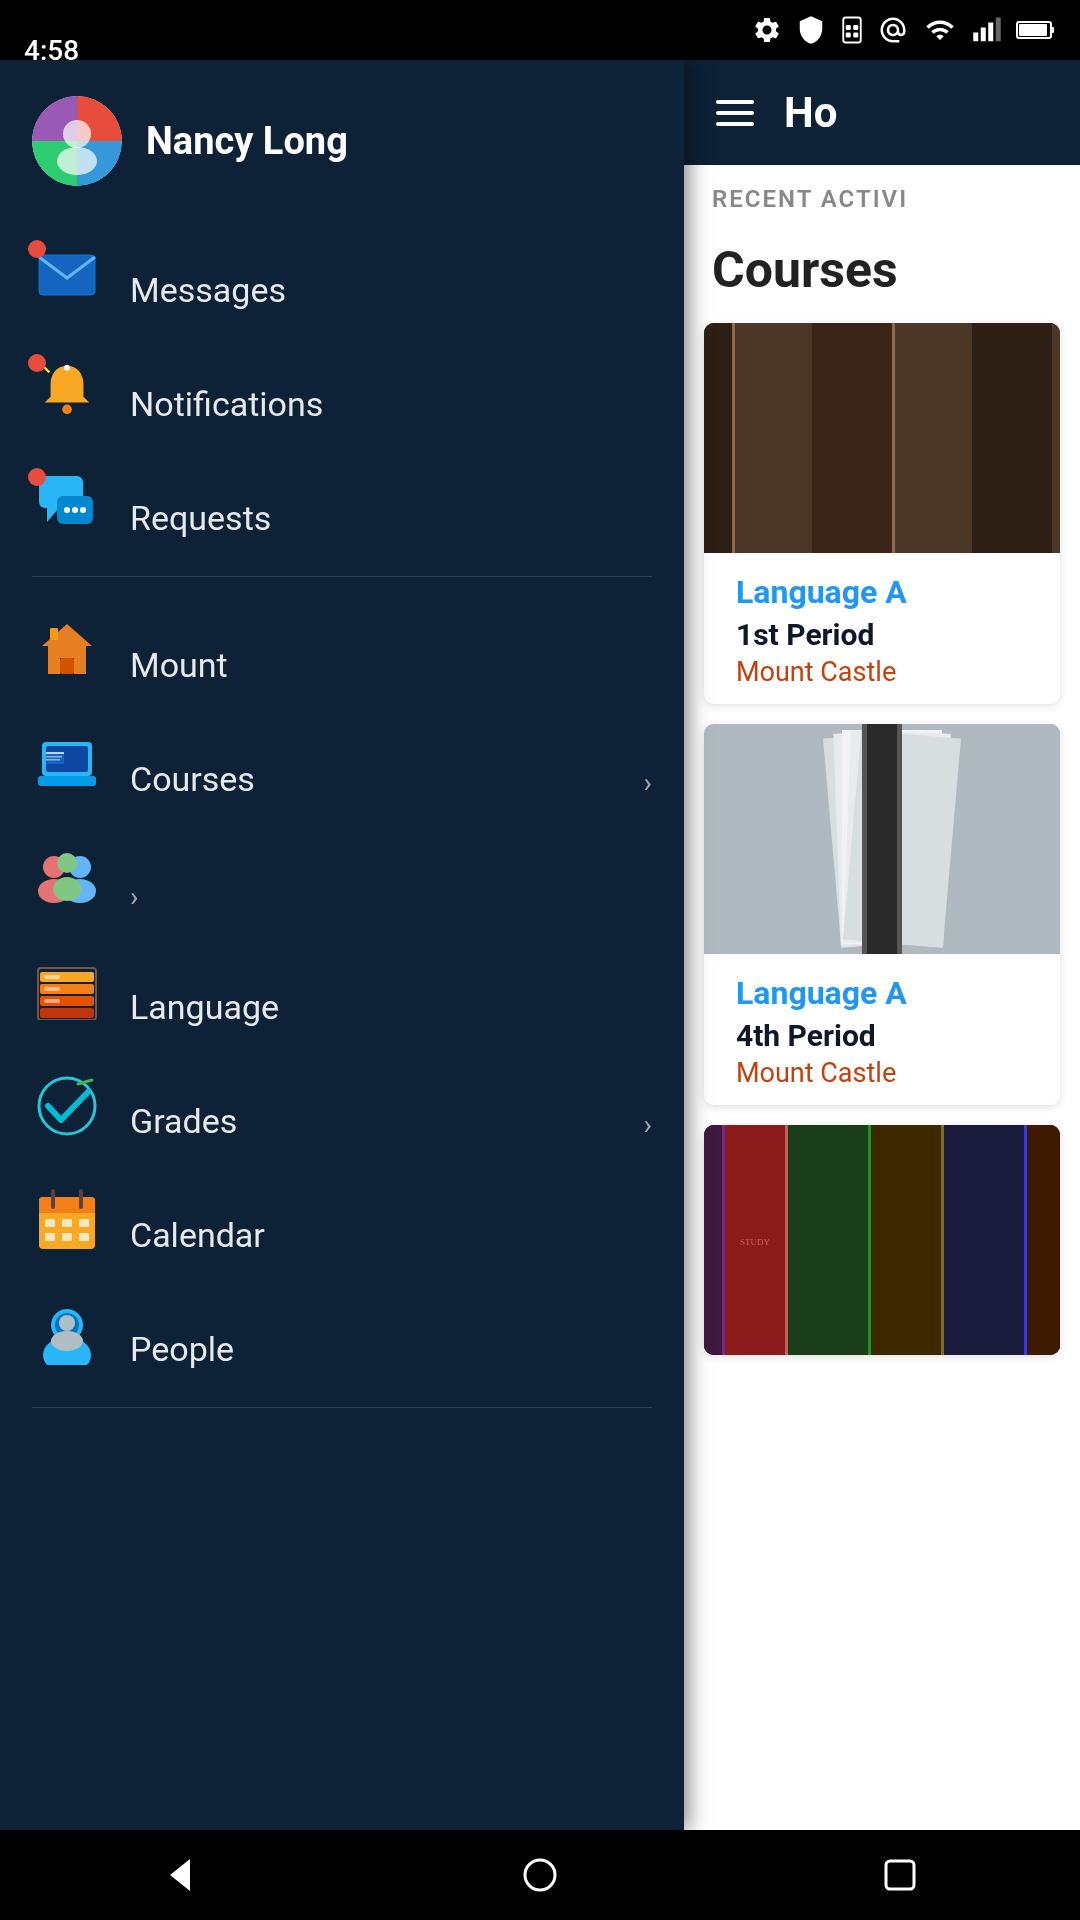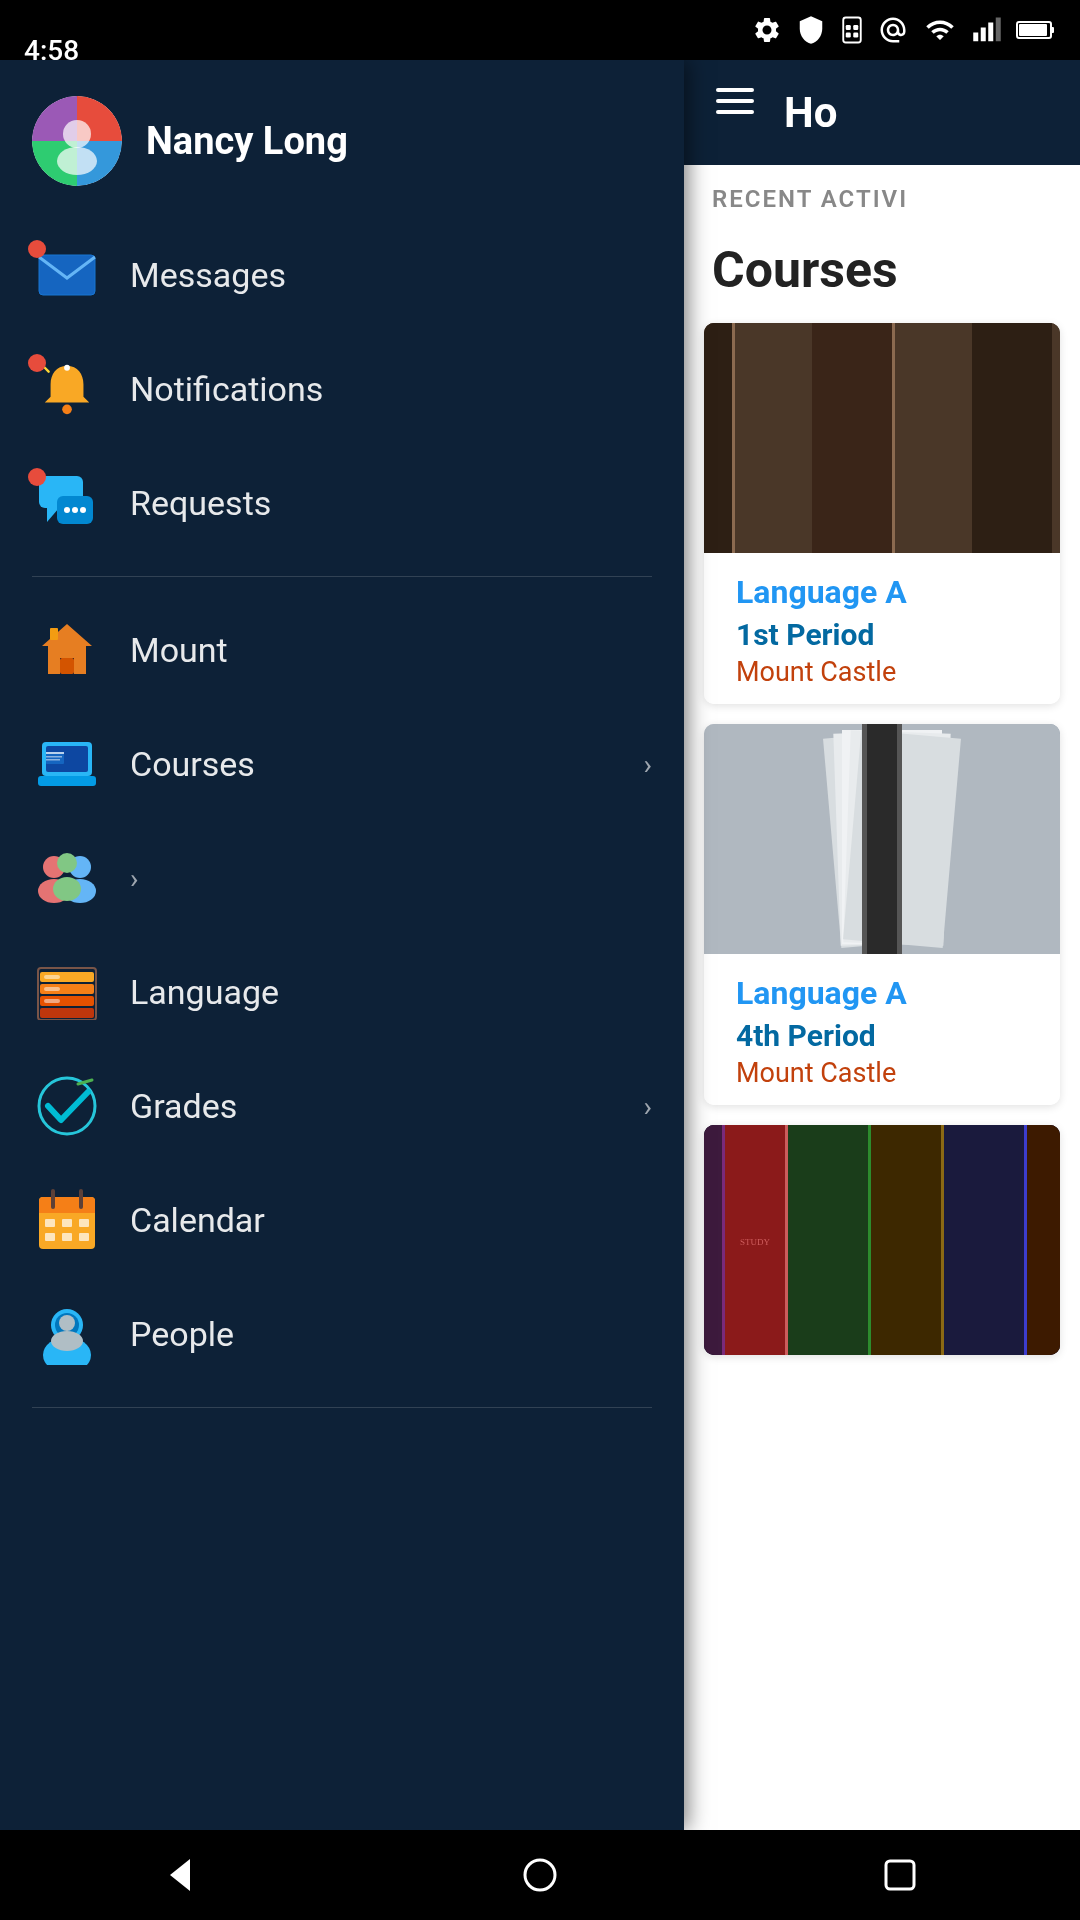--- a/index.html
+++ b/index.html
@@ -90,21 +90,21 @@
       overflow-y: auto;
       padding: 0 0 20px 0;
     }
     .nav-divider {
       height: 1px;
       background: rgba(255,255,255,0.15);
       margin: 16px 32px;
     }
     .nav-item {
       display: flex;
-      align-items: center;
+      align-items: flex-end;
       padding: 22px 32px;
       position: relative;
       cursor: pointer;
       gap: 28px;
     }
     .nav-icon {
       width: 70px;
       height: 70px;
       display: flex;
       align-items: center;
@@ -136,20 +136,21 @@
       flex: 1;
       background: #fff;
       display: flex;
       flex-direction: column;
       overflow: hidden;
     }
     .right-header {
       background: #0d2137;
       padding: 28px 32px;
       display: flex;
+      align-items: center;
       gap: 30px;
       flex-shrink: 0;
     }
     .hamburger-icon {
       display: flex;
       flex-direction: column;
       gap: 7px;
       cursor: pointer;
     }
     .hamburger-icon span {
@@ -234,21 +235,21 @@
       background: #fff;
     }
     .course-title-link {
       color: #2196F3;
       font-size: 32px;
       font-weight: 700;
       display: block;
       margin-bottom: 6px;
     }
     .course-period {
-      color: #0369a1;
+      color: #0f172a;
       font-size: 30px;
       font-weight: 700;
       display: block;
       margin-bottom: 4px;
     }
     .course-location {
       color: #c2410c;
       font-size: 27px;
       display: block;
     }

